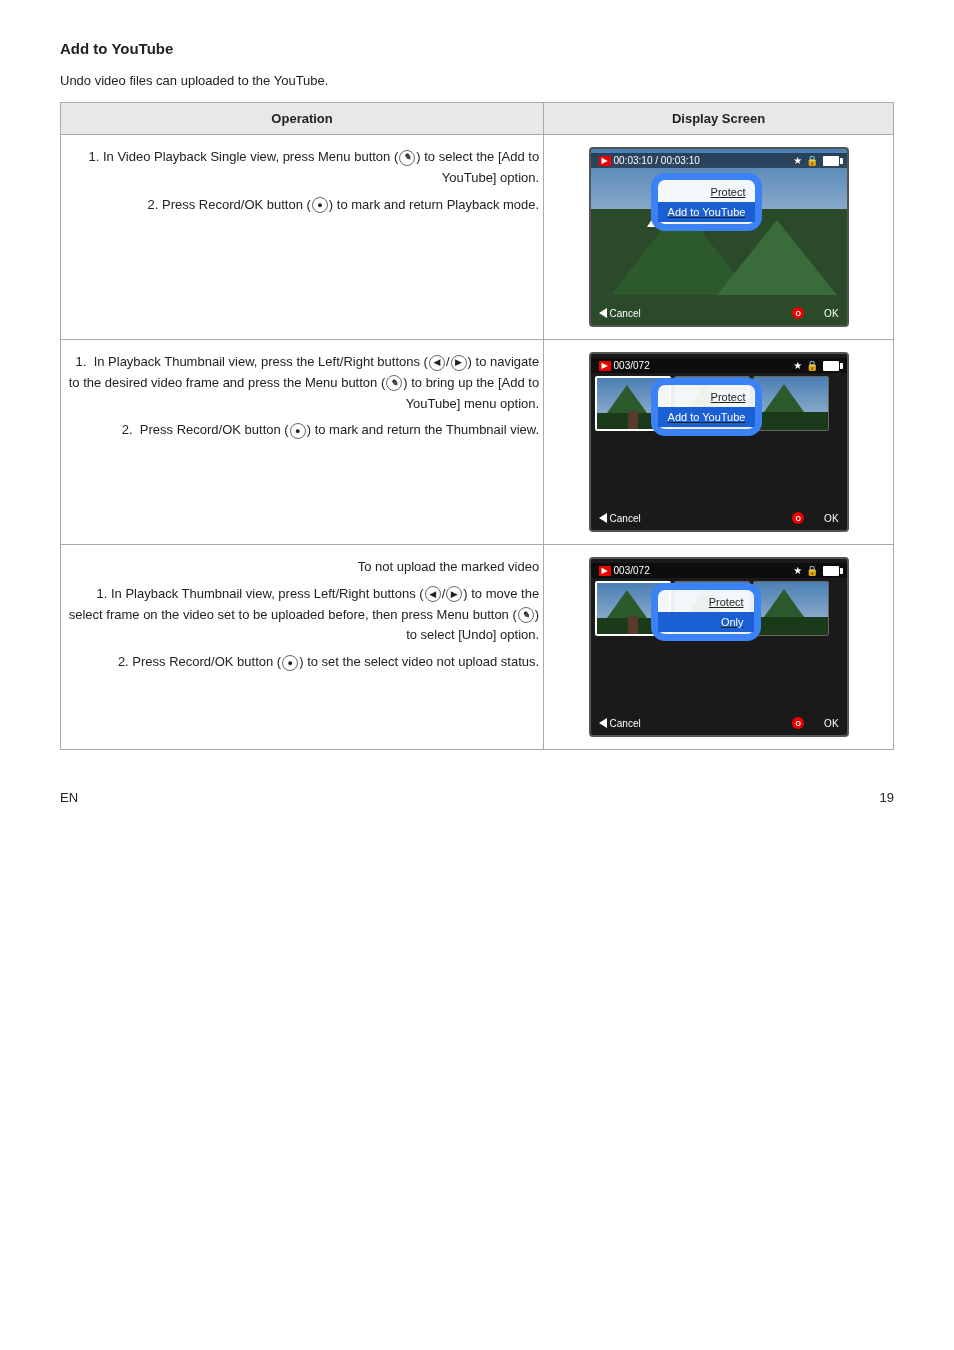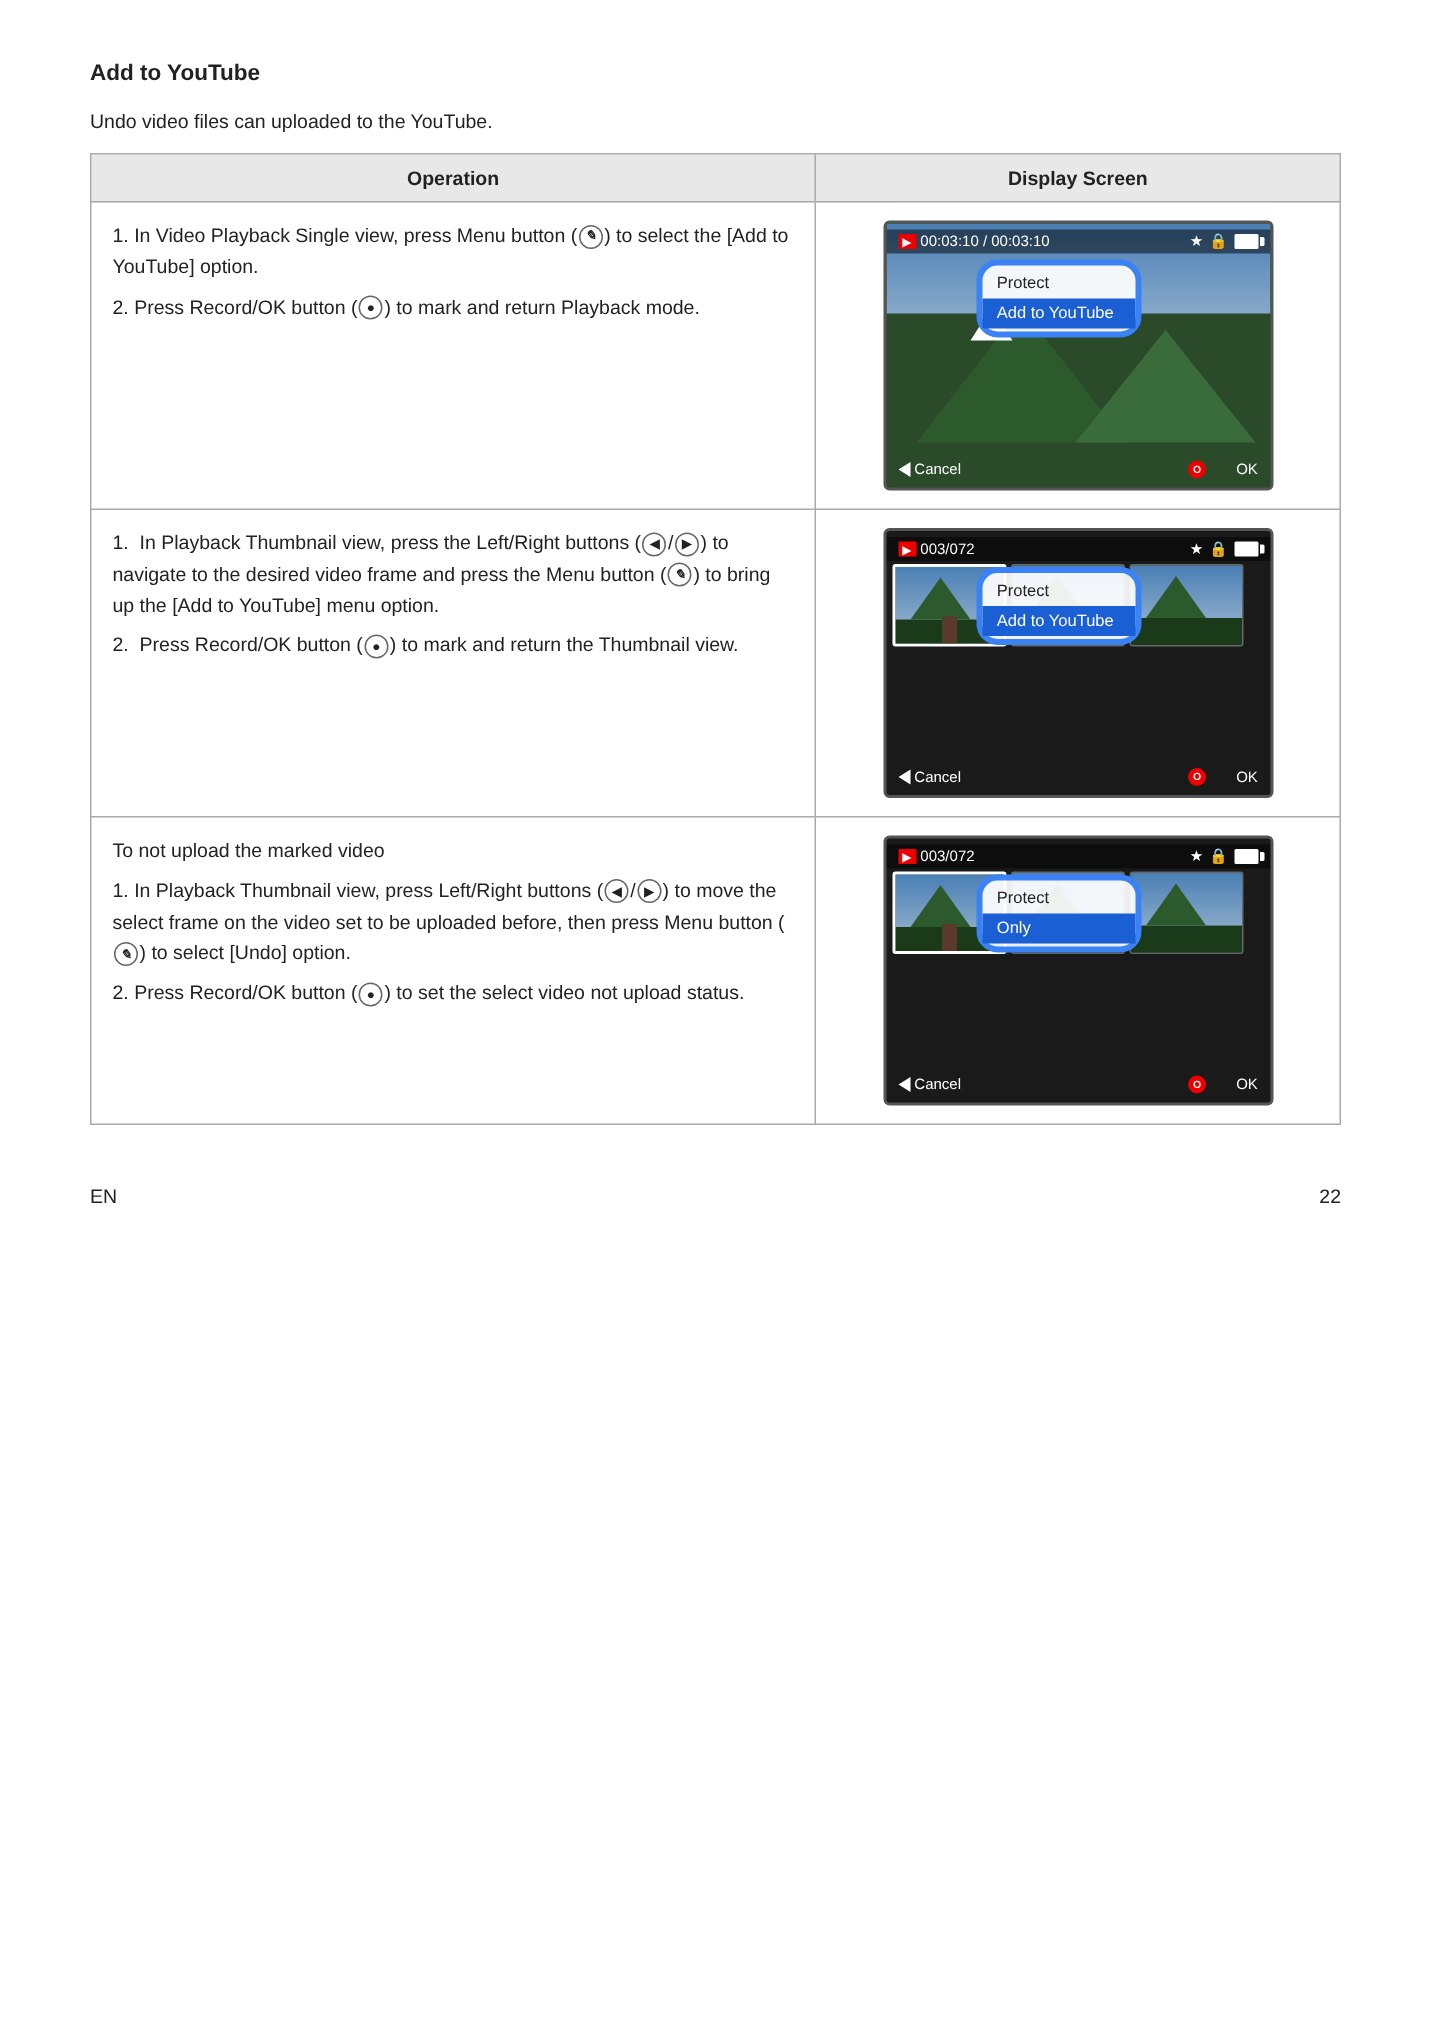--- a/index.html
+++ b/index.html
@@ -30,21 +30,22 @@
       background: #e8e8e8;
       font-weight: bold;
       text-align: center;
       padding: 8px 16px;
       border: 1px solid #aaa;
       font-size: 13px;
     }
     td {
       border: 1px solid #aaa;
       vertical-align: top;
-      padding: 12px 14px;
+      padding: 12px 4px;
+      text-align: right;
     }
     td.operation-col {
       width: 58%;
     }
     td.display-col {
       width: 42%;
       vertical-align: middle;
     }
     .op-text {
       line-height: 1.6;
@@ -146,24 +147,25 @@
       width: 0; height: 0;
       border-left: 14px solid transparent;
       border-right: 14px solid transparent;
       border-bottom: 22px solid #fff;
     }
     .menu-overlay {
       position: absolute;
       top: 24px;
       left: 60px;
       background: rgba(255,255,255,0.92);
-      border: 4px solid #3b82f6;
+      border: 7px solid #3b82f6;
       border-radius: 14px;
       padding: 2px 0;
       min-width: 110px;
+      text-decoration: underline;
     }
     .menu-item {
       padding: 4px 10px;
       font-size: 11px;
       color: #222;
       cursor: default;
     }
     .menu-item.selected {
       background: #1a5fd4;
       color: #fff;
@@ -486,14 +488,14 @@
             </div>
           </div>
         </div>
       </td>
     </tr>
   </tbody>
 </table>
 
 <div class="page-footer">
   <span>EN</span>
-  <span>22</span>
+  <span>19</span>
 </div>
 
 </body></html>

